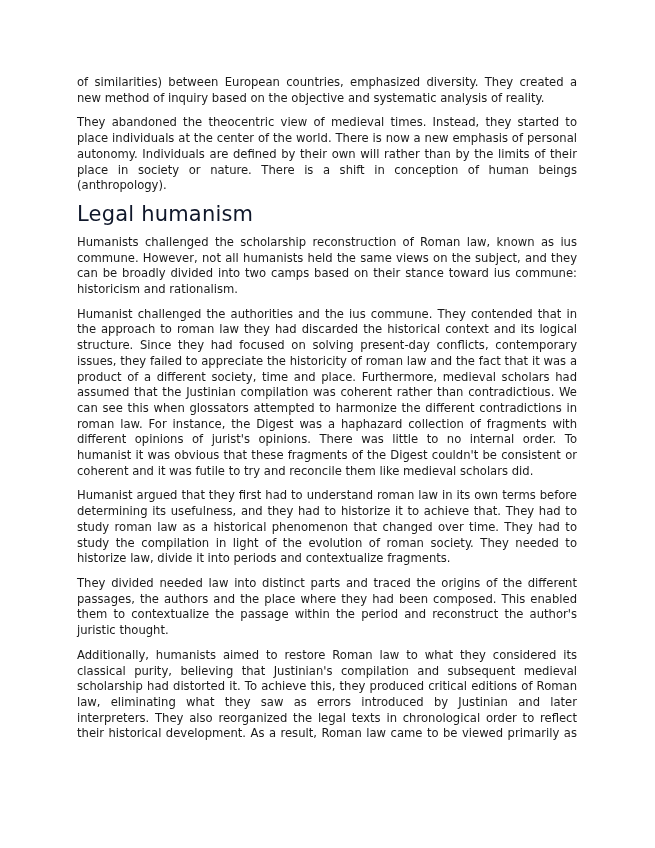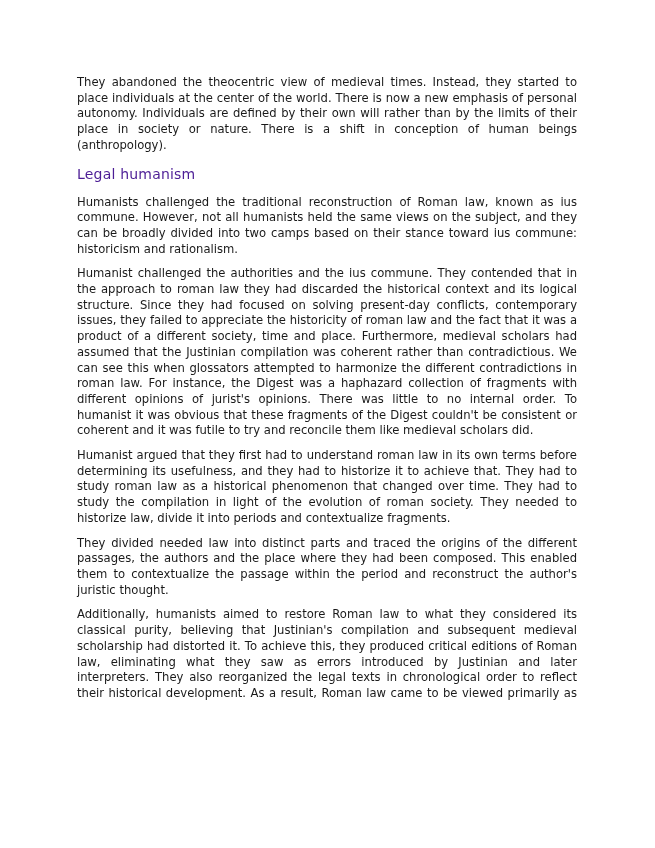--- a/index.html
+++ b/index.html
@@ -24,33 +24,34 @@
       color: #1a1a1a;
     }
     .page p {
       margin: 0 0 9px 0;
       text-align: justify;
       text-align-last: left;
     }
     .page h2 {
       font-family: "DejaVu Sans", sans-serif;
       font-weight: normal;
-      font-size: 14px;
+      font-size: 21px;
       line-height: 22px;
-      color: #4c1d95;
+      color: #0f172a;
       margin: 3px 0 10px 0;
       letter-spacing: 0.2px;
     }
   </style>
 </head>
 <body>
 
 <div class="page">
+  <p>of similarities) between European countries, emphasized diversity. They created a new method of inquiry based on the objective and systematic analysis of reality.</p>
   <p>They abandoned the theocentric view of medieval times. Instead, they started to place individuals at the center of the world. There is now a new emphasis of personal autonomy. Individuals are defined by their own will rather than by the limits of their place in society or nature. There is a shift in conception of human beings (anthropology).</p>
 
   <h2>Legal humanism</h2>
 
-  <p>Humanists challenged the traditional reconstruction of Roman law, known as ius commune. However, not all humanists held the same views on the subject, and they can be broadly divided into two camps based on their stance toward ius commune: historicism and rationalism.</p>
+  <p>Humanists challenged the scholarship reconstruction of Roman law, known as ius commune. However, not all humanists held the same views on the subject, and they can be broadly divided into two camps based on their stance toward ius commune: historicism and rationalism.</p>
   <p>Humanist challenged the authorities and the ius commune. They contended that in the approach to roman law they had discarded the historical context and its logical structure. Since they had focused on solving present-day conflicts, contemporary issues, they failed to appreciate the historicity of roman law and the fact that it was a product of a different society, time and place. Furthermore, medieval scholars had assumed that the Justinian compilation was coherent rather than contradictious. We can see this when glossators attempted to harmonize the different contradictions in roman law. For instance, the Digest was a haphazard collection of fragments with different opinions of jurist's opinions. There was little to no internal order. To humanist it was obvious that these fragments of the Digest couldn't be consistent or coherent and it was futile to try and reconcile them like medieval scholars did.</p>
   <p>Humanist argued that they first had to understand roman law in its own terms before determining its usefulness, and they had to historize it to achieve that. They had to study roman law as a historical phenomenon that changed over time. They had to study the compilation in light of the evolution of roman society. They needed to historize law, divide it into periods and contextualize fragments.</p>
   <p>They divided needed law into distinct parts and traced the origins of the different passages, the authors and the place where they had been composed. This enabled them to contextualize the passage within the period and reconstruct the author's juristic thought.</p>
   <p style="text-align-last: justify;">Additionally, humanists aimed to restore Roman law to what they considered its classical purity, believing that Justinian's compilation and subsequent medieval scholarship had distorted it. To achieve this, they produced critical editions of Roman law, eliminating what they saw as errors introduced by Justinian and later interpreters. They also reorganized the legal texts in chronological order to reflect their historical development. As a result, Roman law came to be viewed primarily as</p>
 </div>
 
 </body></html>

